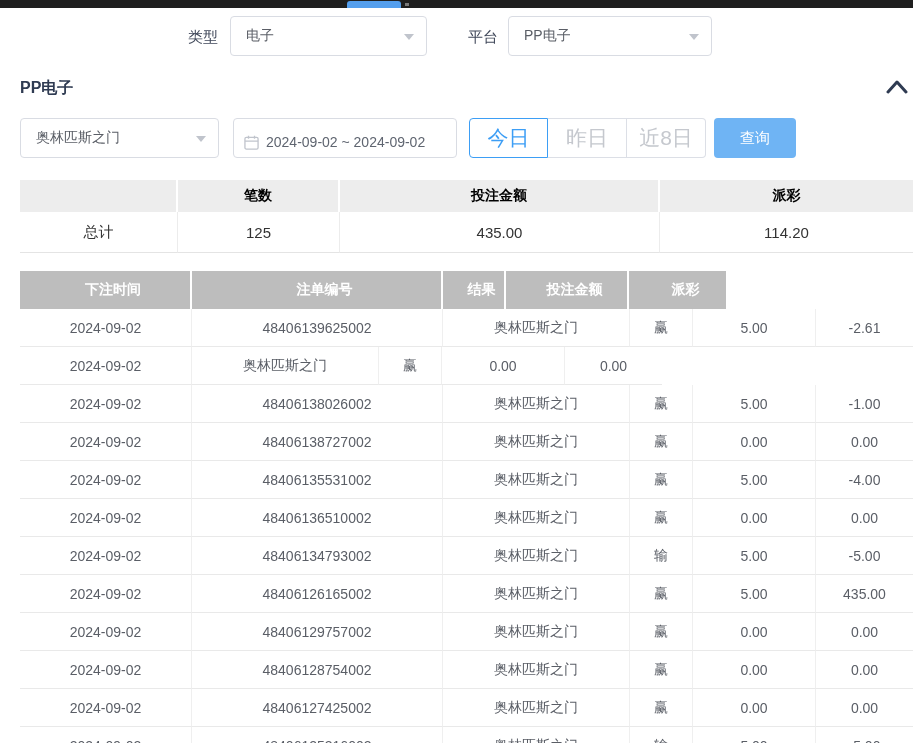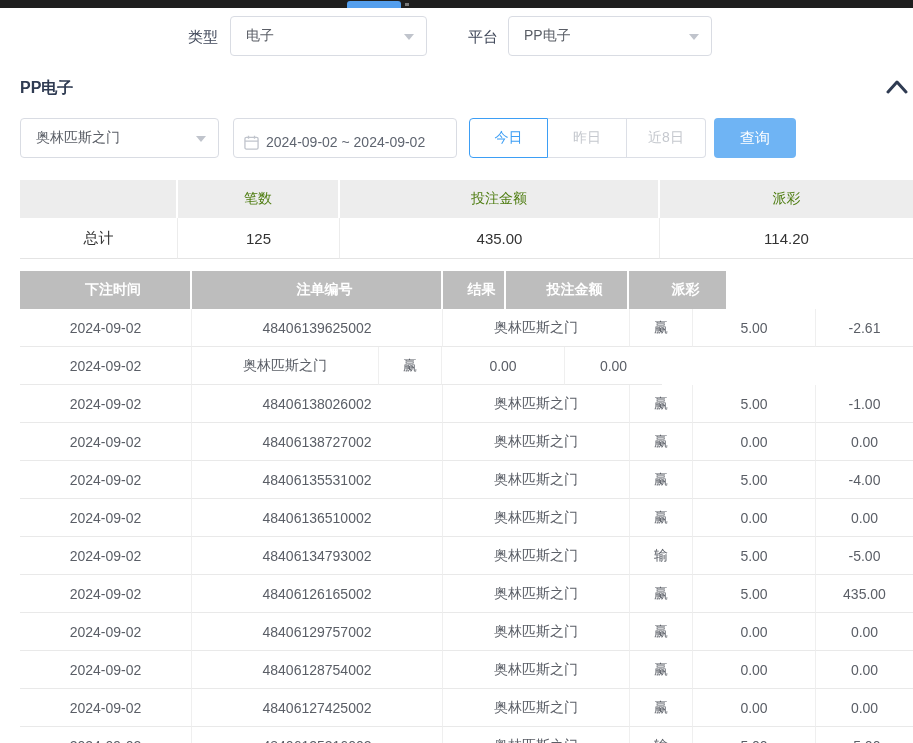--- a/index.html
+++ b/index.html
@@ -21,32 +21,32 @@
   .section-title { position:absolute; left:20px; top:78px; font-size:16px; font-weight:bold; color:#2f3b52; }
   .collapse-icon { position:absolute; left:886px; top:79px; width:22px; height:16px; cursor:pointer; }
 
   
   .select.game { left:20px; top:118px; width:199px; }
   .date-editor { position:absolute; left:233px; top:118px; width:224px; height:40px; border:1px solid #d9dce3;
     border-radius:4px; display:flex; align-items:center; padding:8px 8px 0 10px; color:#5f6570; cursor:pointer; white-space:nowrap; overflow:hidden; }
   .date-editor svg { flex:0 0 auto; margin-right:7px; }
   .btn-group { position:absolute; left:469px; top:118px; height:40px; display:flex; }
   .qbtn { height:40px; width:79px; background:#fff; border:1px solid #dcdfe6; border-left-width:0;
-    font-size:14px; color:#c5c8ce; cursor:pointer; font-family:inherit; }
+    font-size:21px; color:#c5c8ce; cursor:pointer; font-family:inherit; }
   .qbtn:first-child { border-left-width:1px; border-radius:4px 0 0 4px; }
   .qbtn:last-child { border-radius:0 4px 4px 0; }
   .qbtn.active { color:#3d9ef5; border:1px solid #3d9ef5; background:#fff; }
   .search-btn { position:absolute; left:714px; top:118px; width:82px; height:40px; background:#6fb4f4; border:none;
     border-radius:4px; color:#fff; font-size:15px; cursor:pointer; font-family:inherit; }
 
   
   .sum-table { position:absolute; left:20px; top:180px; width:893px; }
   .srow { display:flex; }
   .scell { display:flex; align-items:center; justify-content:center; }
-  .srow.head .scell { height:38px; background:#ededed; border-right:2px solid #fff; color:#4d7c0f; }
+  .srow.head .scell { height:32px; background:#ededed; border-right:2px solid #fff; color:#000000;font-weight:bold; }
   .srow.head .scell:last-child { border-right:none; }
   .srow.body .scell { height:41px; background:#fff; border-right:1px solid #ececec; border-bottom:1px solid #e4e4e4; color:#333; font-size:15px; }
   .srow.body .scell:last-child { border-right:none; }
   .sc0{width:158px;} .sc1{width:162px;} .sc2{width:320px;} .sc3{width:253px;}
 
   
   .main-table { position:absolute; left:20px; top:271px; width:893px; }
   .mrow { display:flex; }
   .mcell { display:flex; align-items:center; justify-content:center; }
   .mrow.head .mcell { height:38px; background:#bdbdbd; border-right:2px solid #fff; color:#fff; font-weight:bold;padding-left:16px; }

